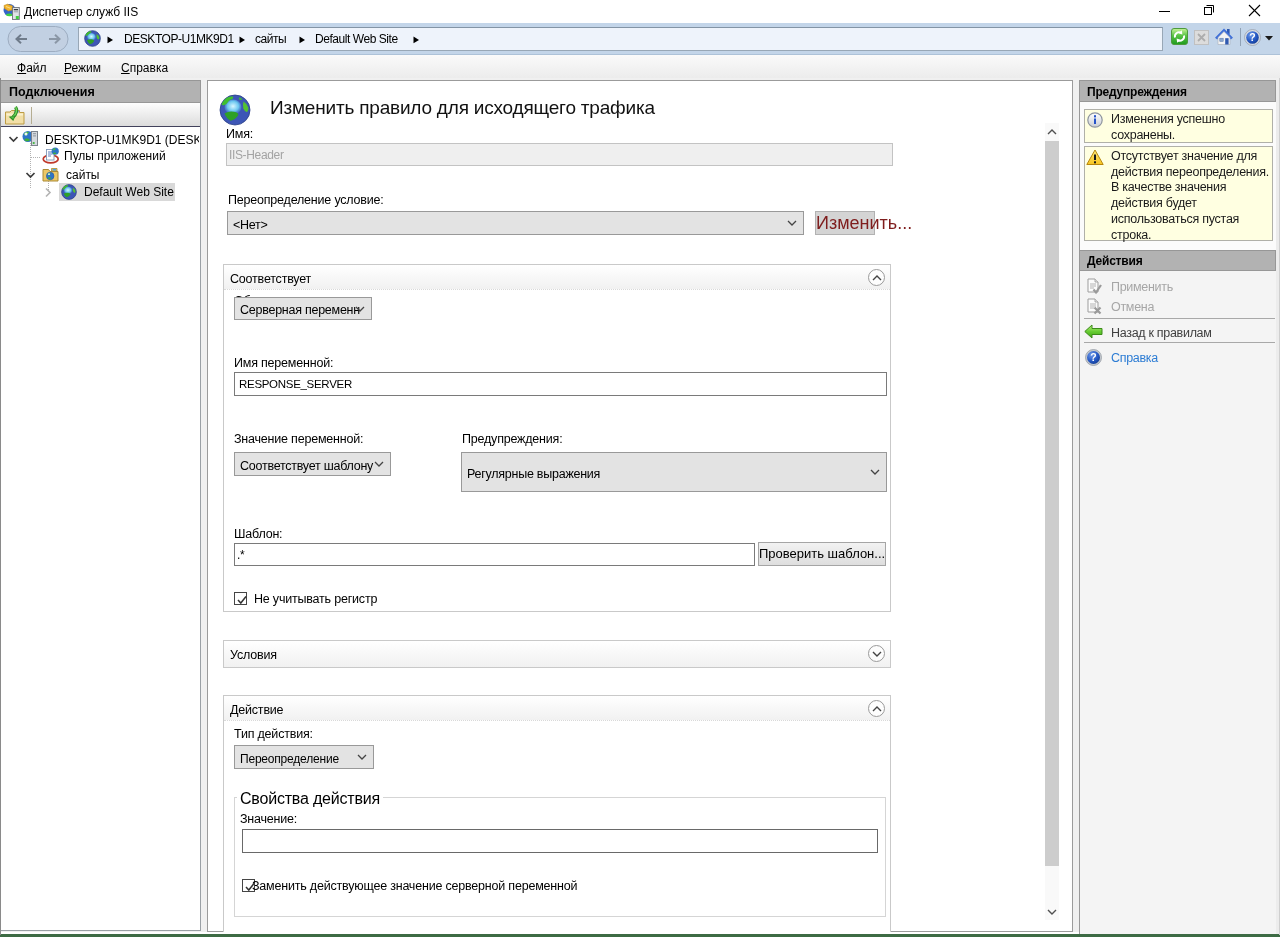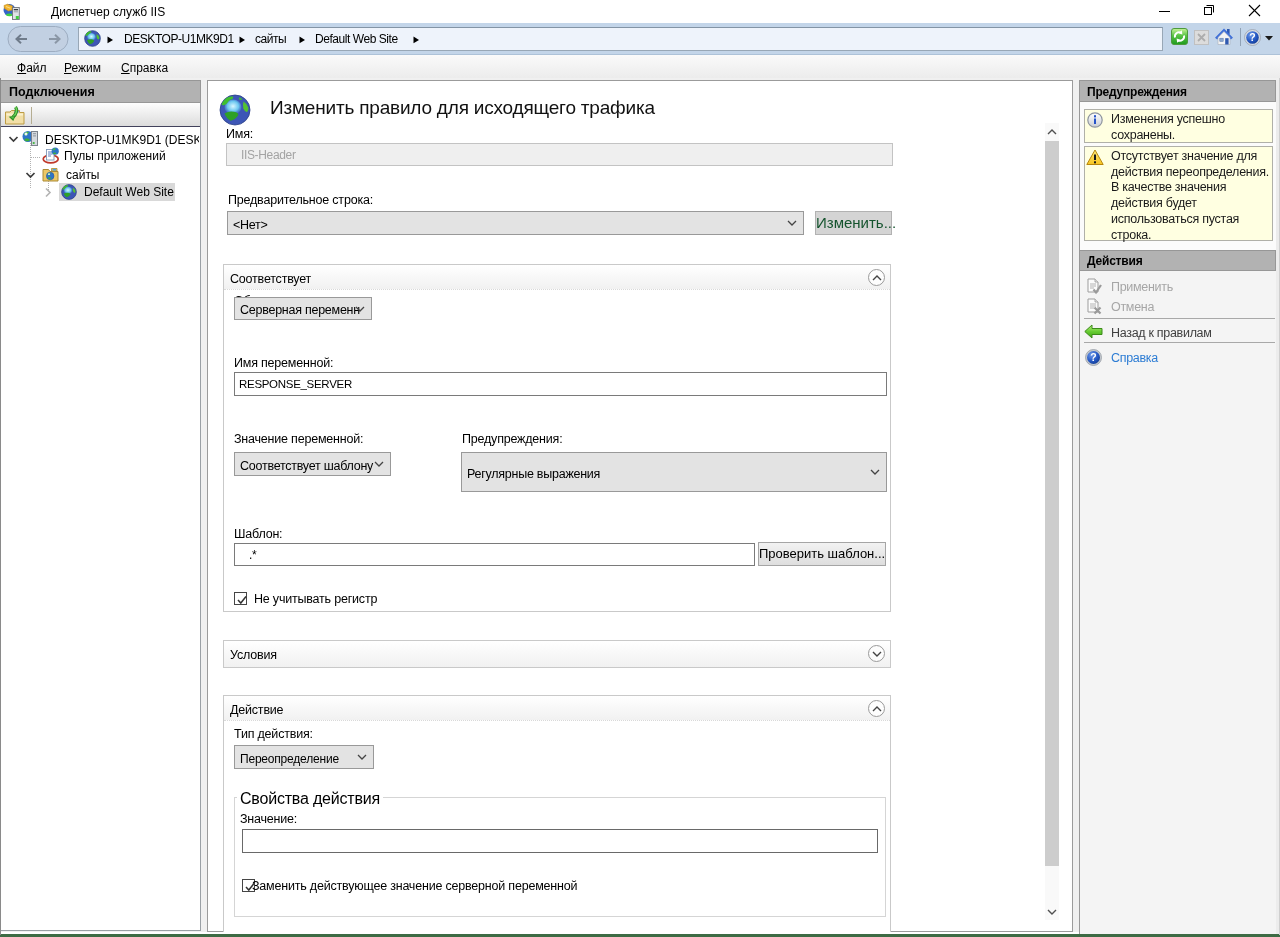--- a/index.html
+++ b/index.html
@@ -2,21 +2,21 @@
 <html><head>
 <meta charset="utf-8">
 <style>
 * { margin:0; padding:0; box-sizing:border-box; }
 html,body { width:1280px; height:937px; }
 body { position:relative; font-family:"Liberation Sans",sans-serif; background:#fff; overflow:hidden; }
 .abs { position:absolute; }
 .lbl { position:absolute; font-size:12.5px; letter-spacing:-0.2px; color:#000; white-space:nowrap; }
 .sel { position:absolute; background:#e3e3e3; border:1px solid #999; font-size:12.5px; letter-spacing:-0.25px; color:#000; padding:3px 16px 0 5px; white-space:nowrap; overflow:hidden; display:flex; align-items:center; }
 .sel svg { position:absolute; right:6px; top:50%; margin-top:-3px; }
-.inp { position:absolute; background:#fff; border:1px solid #7a7a7a; font-size:12px; letter-spacing:-0.35px; color:#000; padding-left:14px; display:flex; align-items:center; }
+.inp { position:absolute; background:#fff; border:1px solid #7a7a7a; font-size:12px; letter-spacing:-0.35px; color:#000; padding-left:2px; display:flex; align-items:center; }
 .panel { position:absolute; background:#fff; border:1px solid #c9c9c9; }
 .phead { position:absolute; left:0; top:0; right:0; height:25px; background:linear-gradient(#ffffff,#f1f1f1); border-bottom:1px dotted #d9d9d9; }
 .phead .t { position:absolute; left:6px; top:6.5px; font-size:12.5px; letter-spacing:-0.2px; color:#000; }
 .cbtn { position:absolute; right:5px; top:4px; width:17px; height:17px; border-radius:50%; border:1px solid #9a9a9a; background:#fdfdfd; }
 .chk { position:absolute; width:13px; height:13px; background:#fff; border:1px solid #454545; }
 .crumbtxt { position:absolute; font-size:12px; letter-spacing:-0.45px; color:#000; top:32px; white-space:nowrap; }
 .atxt { position:absolute; font-size:12.5px; letter-spacing:-0.3px; white-space:nowrap; }
 </style>
 </head>
 <body>
@@ -26,21 +26,21 @@
   <circle cx="6.5" cy="8" r="6" fill="#3565c8"></circle>
   <path d="M3,12.5 C5,11 8,11.2 9.8,12.8 C8,14.8 4.8,14.6 3,13.3 Z" fill="#3fd03f"></path>
   <circle cx="4.8" cy="5.6" r="2" fill="#9fd2f2" opacity="0.95"></circle>
   <path d="M1,3.5 L4.5,2.2 L9.5,4 L9,8 L5.5,9 L1.5,6.5 Z" fill="#f2b32c" stroke="#c88f1a" stroke-width="0.6"></path>
   <path d="M3,4.5 L7.5,6.2" stroke="#fadb7e" stroke-width="1.2"></path>
   <rect x="9.5" y="5.5" width="6.8" height="12" fill="#dfe2e6" stroke="#6f747c" stroke-width="0.9"></rect>
   <rect x="10.8" y="7" width="4.2" height="1.3" fill="#3a3f45"></rect>
   <rect x="10.8" y="9.3" width="4.2" height="1" fill="#9aa0a8"></rect>
   <rect x="12.8" y="14" width="3" height="3" fill="#3fd03f"></rect>
 </svg>
-<div class="abs" style="left:24px;top:5px;font-size:12px;color:#000;margin-left:27px;">Диспетчер служб IIS</div>
+<div class="abs" style="left:24px;top:5px;font-size:12px;color:#000;">Диспетчер служб IIS</div>
 <svg class="abs" style="left:1154px;top:0" width="120" height="22">
   <line x1="5" y1="11.5" x2="16" y2="11.5" stroke="#000" stroke-width="1"></line>
   <rect x="50.5" y="7.5" width="7" height="7" fill="none" stroke="#000" stroke-width="1"></rect>
   <polyline points="52.5,5.5 59.5,5.5 59.5,12.5" fill="none" stroke="#000" stroke-width="1"></polyline>
   <line x1="95" y1="5" x2="106" y2="16" stroke="#000" stroke-width="1.1"></line>
   <line x1="106" y1="5" x2="95" y2="16" stroke="#000" stroke-width="1.1"></line>
 </svg>
 
 <div class="abs" style="left:0;top:23px;width:1280px;height:32px;background:#c3d5e9;border-bottom:1px solid #adc2d8;"></div>
 
@@ -220,27 +220,27 @@
   <path d="M2.6,10.5 Q4.5,5 9.5,3 L13.5,2.2 Q15.2,3.6 13.4,5 Q10.5,5.6 9.4,7.6 Q8,10.2 5.4,11 Q3.4,11.6 2.6,10.5 Z" fill="#3fbf2f"></path>
   <path d="M24.5,7.5 Q28.2,9.8 29.3,13.5 Q29.8,16.8 28,18.2 Q25.4,17.6 24.3,14.2 Q23.6,10.5 24.5,7.5 Z" fill="#54c231"></path>
   <path d="M5.5,19.5 Q10,16.8 15,17.8 Q19.8,18.8 19.2,21.2 Q16.2,25.8 11.6,26.8 Q8,25.4 5.5,19.5 Z" fill="#2ea027"></path>
   <path d="M20,3.2 Q22.5,3.8 23.5,5.2 Q22,6.4 19.8,5.6 Z" fill="#3fbf2f" opacity="0.85"></path>
 </svg>
 <div class="abs" style="left:270px;top:97px;font-size:19px;letter-spacing:-0.2px;color:#111;">Изменить правило для исходящего трафика</div>
 
 <div class="lbl" style="left:226px;top:127px;">Имя:</div>
 <div class="inp" style="left:226px;top:143px;width:667px;height:23px;background:#efefef;border-color:#c3c3c3;color:#a3a3a3;">IIS-Header</div>
 
-<div class="lbl" style="left:228px;top:193px;">Предварительное строка:</div>
+<div class="lbl" style="left:228px;top:193px;">Переопределение условие:</div>
 <div class="sel" style="left:227px;top:211px;width:577px;height:24px;">&lt;Нет&gt;
   <svg width="10" height="7">
       <polyline points="1,1 5,5 9,1" fill="none" stroke="#444" stroke-width="1.3"></polyline>
     </svg>
 </div>
-<div class="abs" style="left:815px;top:211px;width:77px;height:24px;background:#d4d4d4;border:1px solid #b2b2b2;color:#14532d;font-size:15px;text-align:center;line-height:22px;">Изменить...</div>
+<div class="abs" style="left:815px;top:211px;width:60px;height:24px;background:#d4d4d4;border:1px solid #b2b2b2;color:#7f1d1d;font-size:18px;text-align:center;line-height:22px;">Изменить...</div>
 
 <div class="panel" style="left:223px;top:264px;width:668px;height:348px;">
   <div class="phead">
       <span class="t">Соответствует</span>
     <div class="cbtn">
         <svg style="position:absolute;left:3px;top:5px" width="10" height="7">
           <polyline points="1,5 5,1 9,5" fill="none" stroke="#444" stroke-width="1.4"></polyline>
         </svg>
       </div>
   </div>

